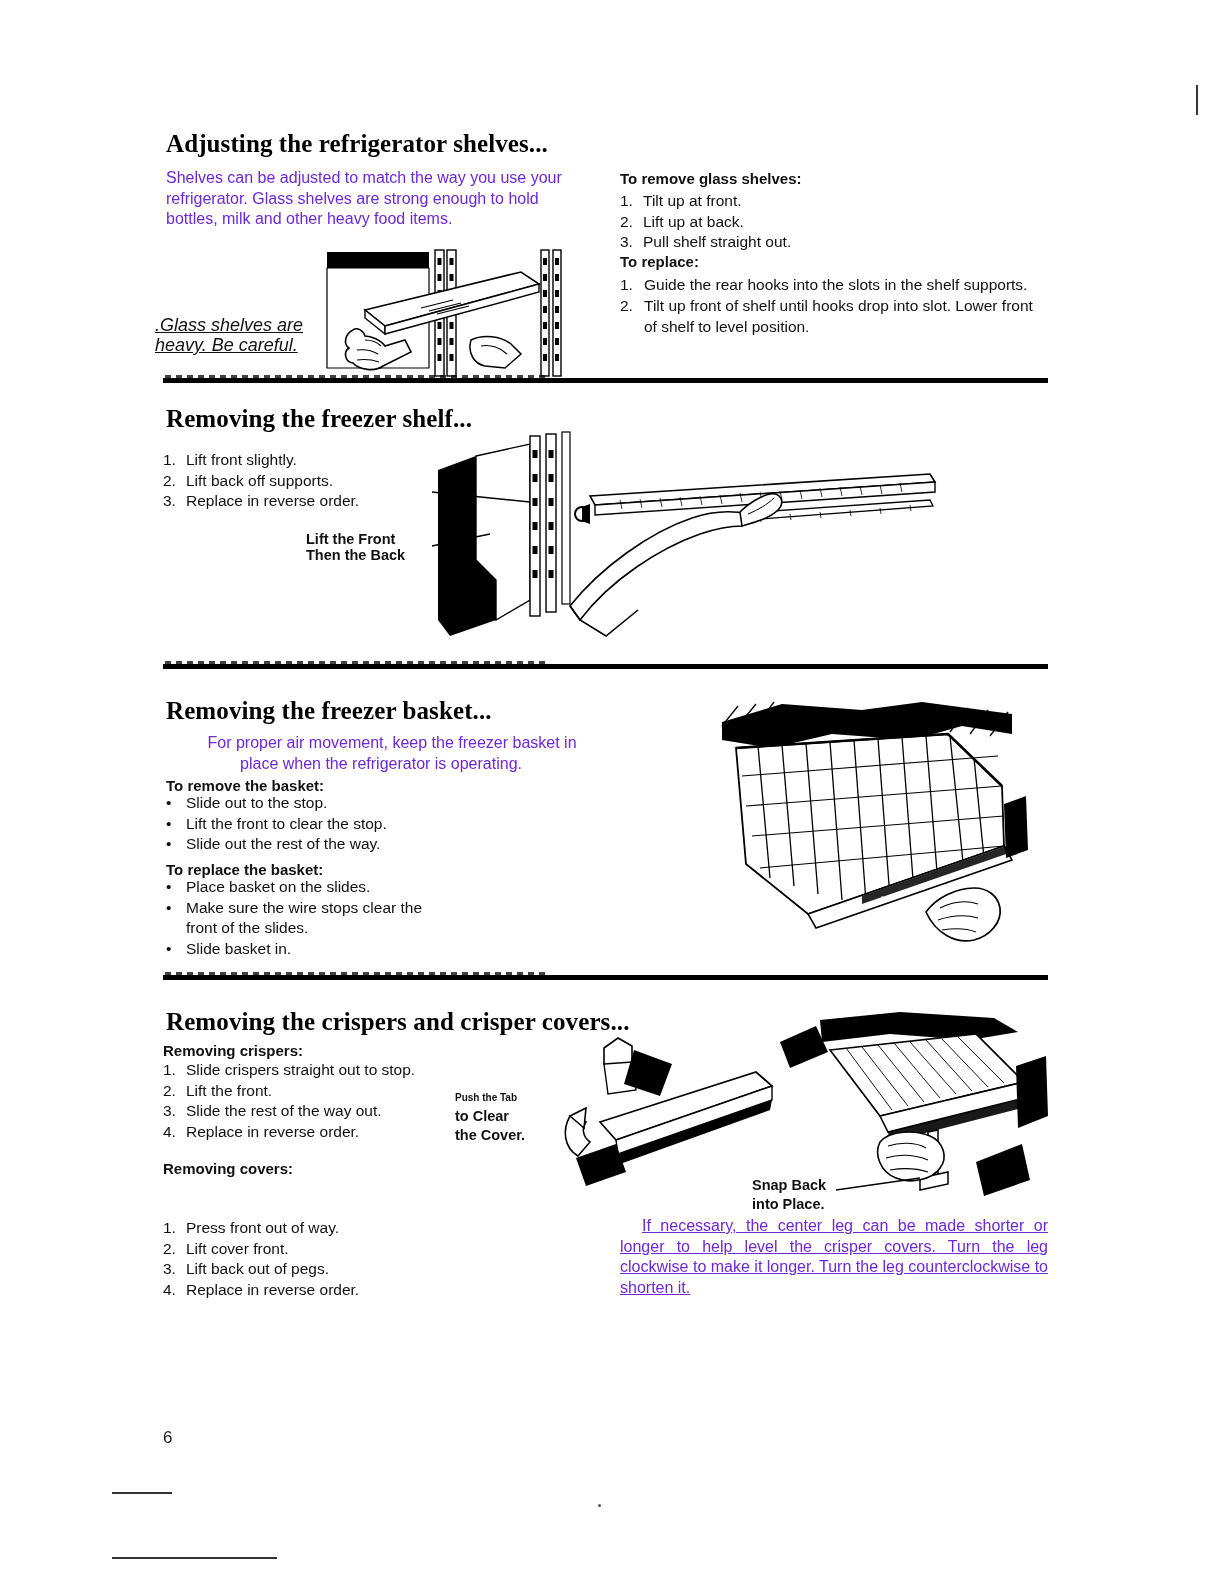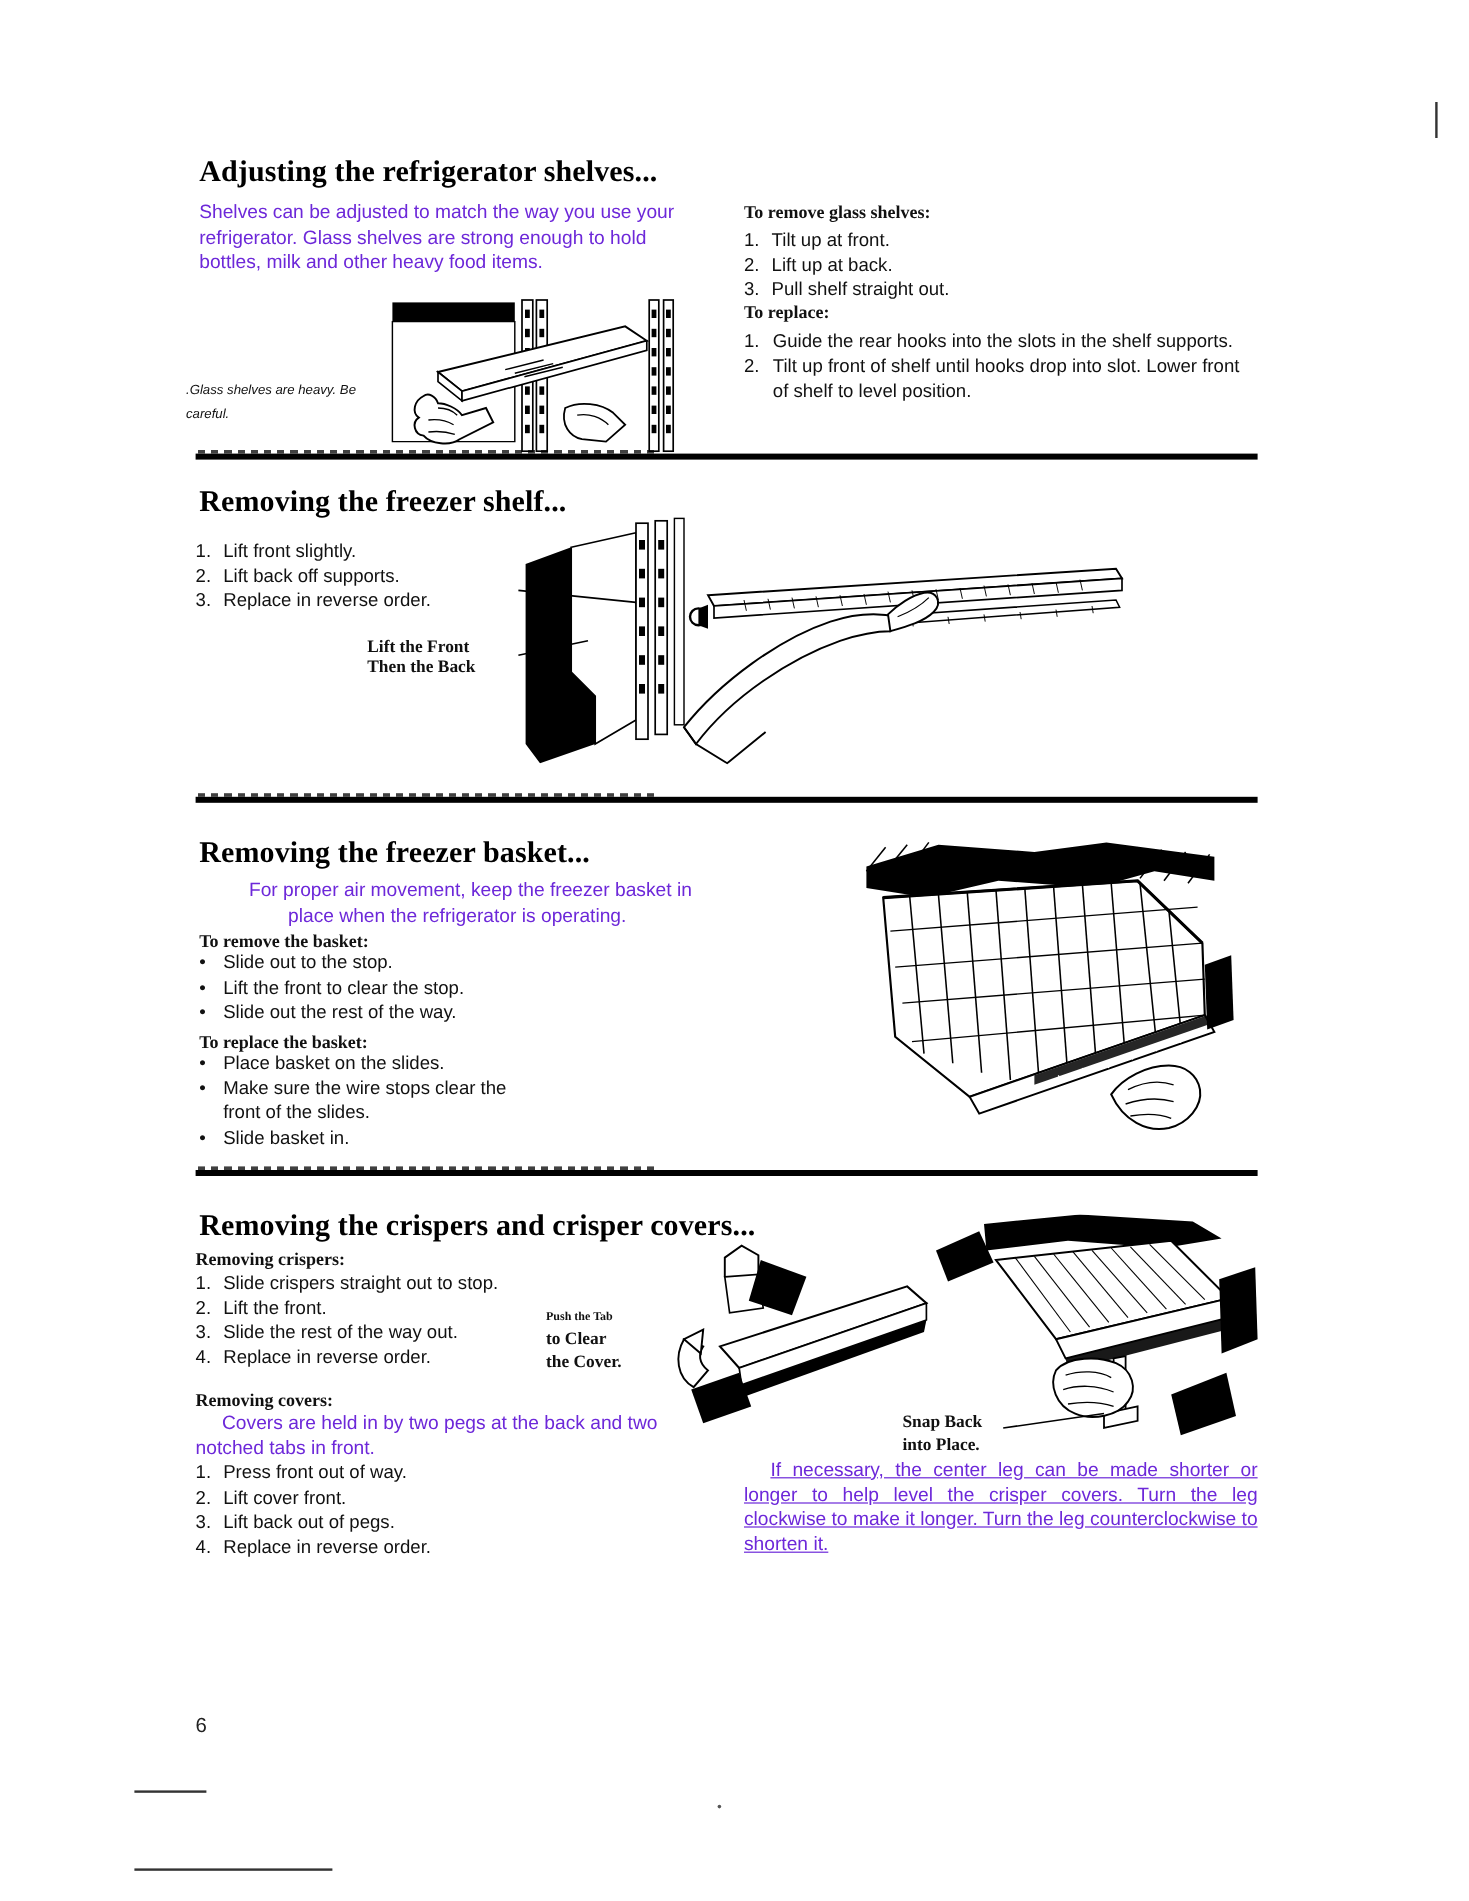--- a/index.html
+++ b/index.html
@@ -29,26 +29,26 @@
     color: #000;
   }
   .body-txt {
     font-size: 16px;
     line-height: 20.5px;
     color: #6d28d9;
   }
   .bold-lbl {
     font-weight: bold;
     font-size: 15px;
-    font-family: Liberation Serif, serif;
   }
   .italic-note {
     font-style: italic;
-    font-size: 11px;
+    font-size: 18px;
     line-height: 20px;
+    text-decoration: underline;
   }
   ol, ul {
     margin: 0;
     padding: 0;
     list-style: none;
   }
   .num-list li, .bullet-list li {
     font-size: 15.5px;
     line-height: 20.5px;
     display: flex;
@@ -471,21 +471,20 @@
       </li>
   </ol>
 
   <div class="sec4-push">
     <div class="bold-lbl" style="font-size:10px; line-height:19px">Push the Tab</div>
     <div class="bold-lbl" style="font-size:14.5px; line-height:19px">to Clear</div>
     <div class="bold-lbl" style="font-size:14.5px; line-height:19px">the Cover.</div>
   </div>
 
   <div class="sec4-b-h bold-lbl">Removing covers:</div>
-  <div class="sec4-b-int body-txt" style="text-indent:22px">Covers are held in by two pegs at the back and two notched tabs in front.</div>
   <ol class="sec4-b num-list">
     <li>
         <span class="n">1.</span>
         <span>Press front out of way.</span>
       </li>
     <li>
         <span class="n">2.</span>
         <span>Lift cover front.</span>
       </li>
     <li>

